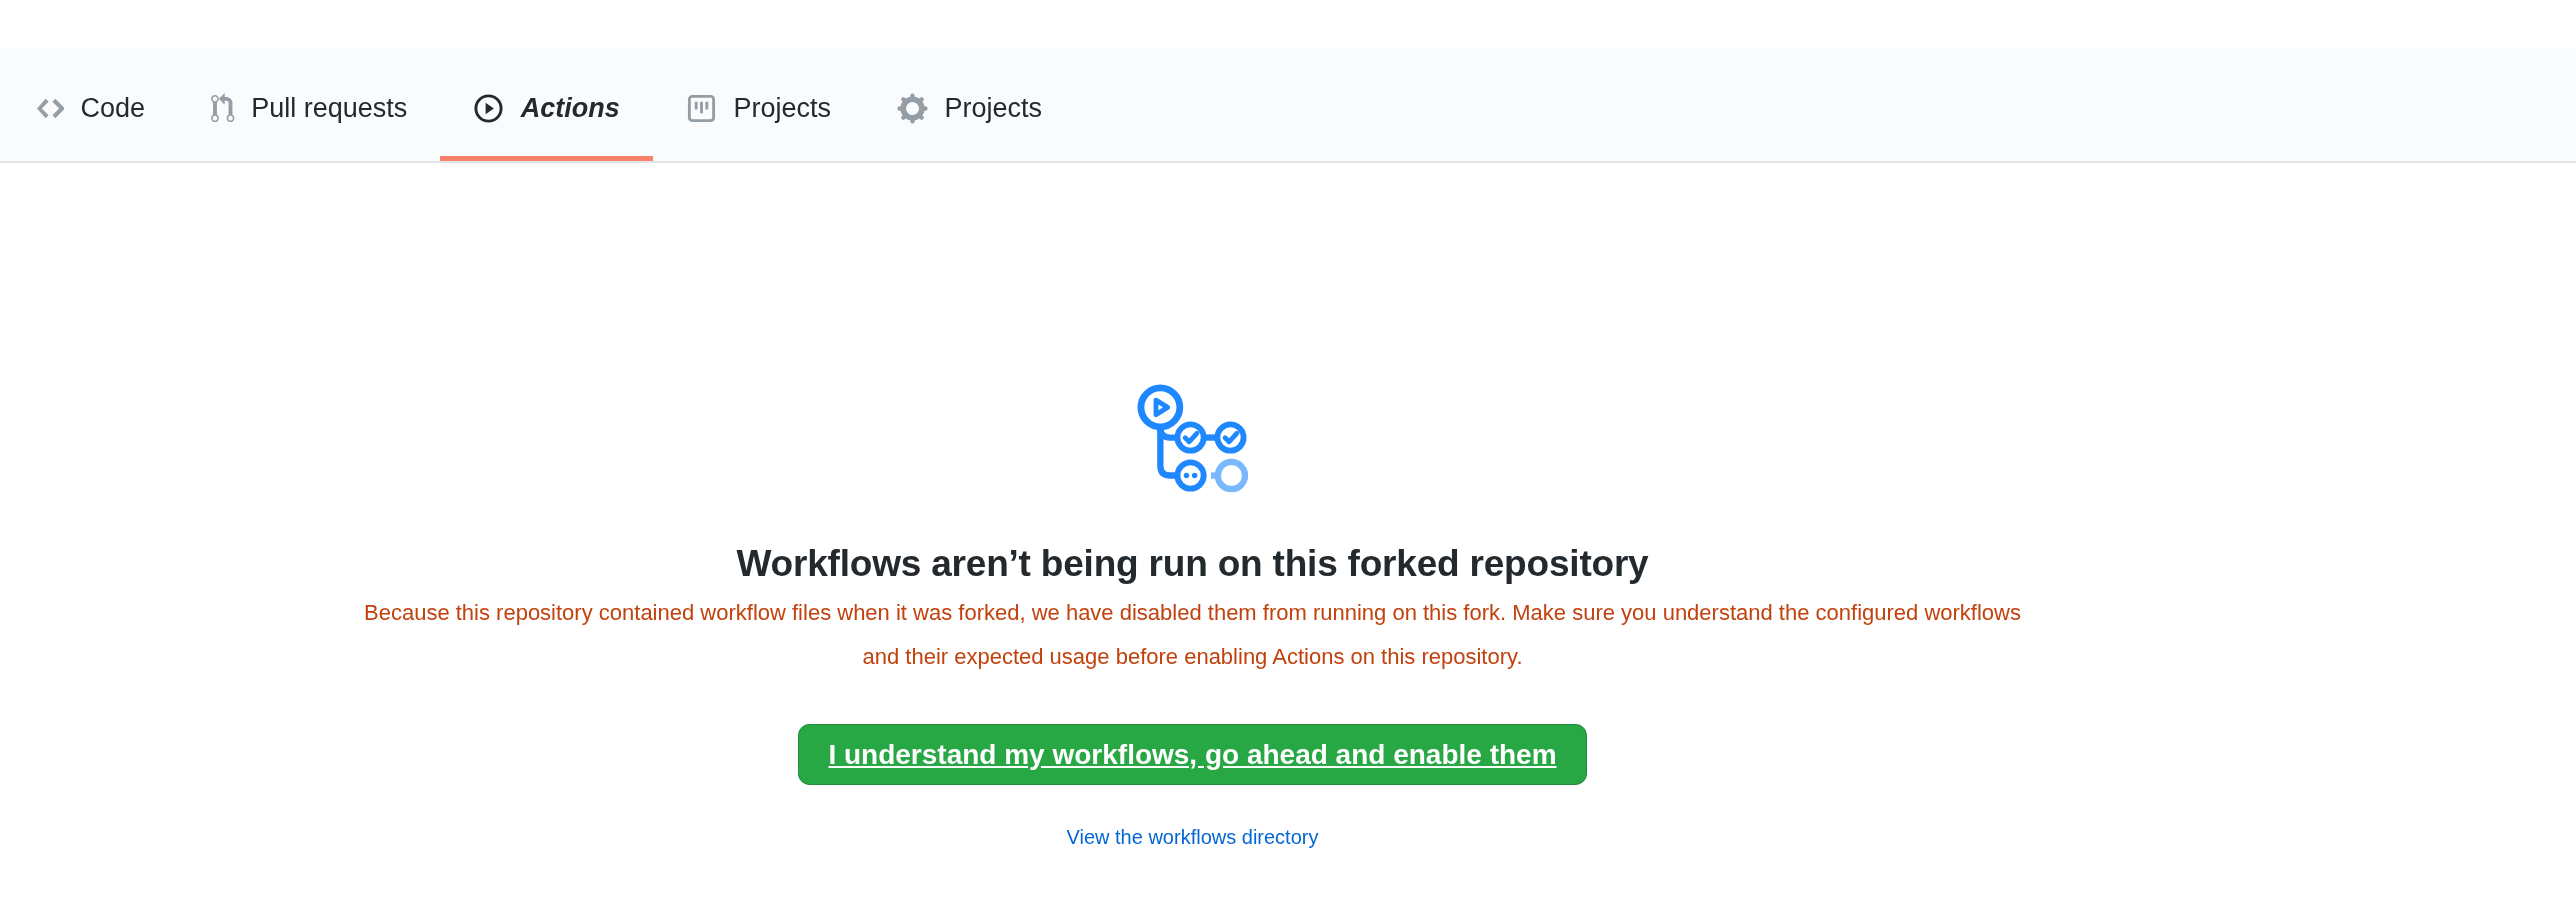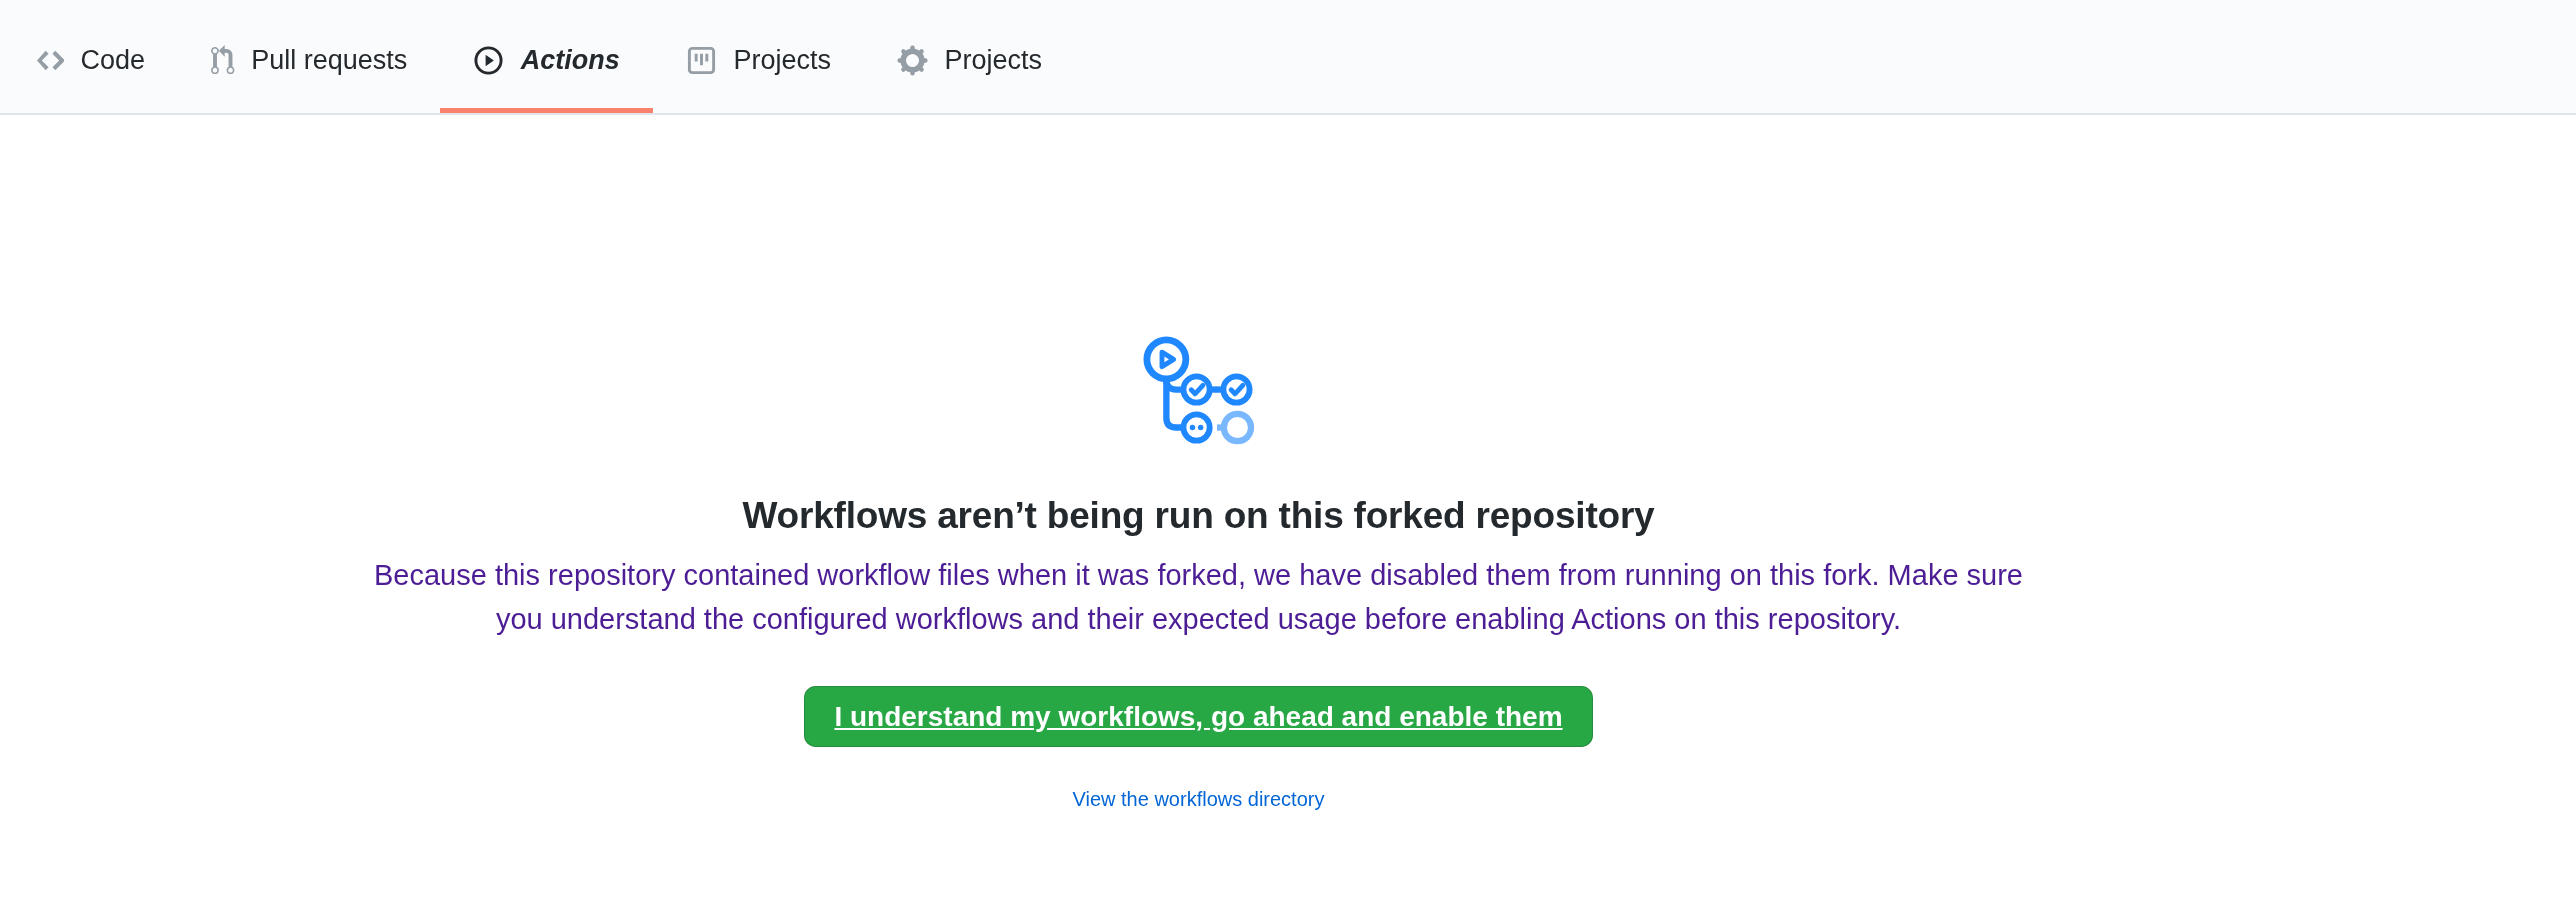--- a/index.html
+++ b/index.html
@@ -9,43 +9,44 @@
     font-family: "Liberation Sans", "DejaVu Sans", sans-serif;
     color: #24292e;
   }
 
   
   .repo-nav {
     height: 115px; background: #fafbfc;
     border-bottom: 2.9px solid #e1e4e8;
     display: flex; align-items: stretch;
     padding-left: 3.9px;
+    margin-top: 48px;
   }
   .tab {
     display: flex; align-items: center; gap: 16.6px;
     padding: 13.7px 33px 0 33px;
     border-bottom: 5.9px solid transparent;
     font-size: 27px; line-height: 31px; color: #24292e;
     text-decoration: none; cursor: pointer; white-space: nowrap;
   }
   .tab svg { display: block; flex: none; }
   .tab.active { font-weight: 700; border-bottom-color: #f9826c; }
 
   
-  .main { text-align: center; padding-left: 6px; }
+  .main { text-align: center; }
   .content { width: 1661px; margin-left: 362px; text-align: center; }
   .workflow-icon { margin-top: 221px; display: inline-block; }
   .bs-heading {
     margin-top: 39px;
     font-size: 37px; line-height: 51px; font-weight: 700;
     color: #24292e; letter-spacing: -0.2px;
   }
   .bs-desc {
-    margin: 12px auto 0 auto; max-width: 1661px;
-    font-size: 29px; line-height: 44px; color: #4c1d95;
+    margin: 2px auto 0 auto; max-width: 1661px;
+    font-size: 22px; line-height: 44px; color: #c2410c;
   }
   .enable-btn {
     margin-top: 45px; display: inline-block;
     background: #28a745; color: #ffffff;
     font-family: inherit; font-size: 28px; font-weight: 700; line-height: 32px;
     padding: 13.7px 29px;
     border: 1px solid rgba(27, 31, 35, 0.2); border-radius: 11.7px;
     cursor: pointer; white-space: nowrap; text-decoration: underline;
   }
   .link-row { margin-top: 35px; }

